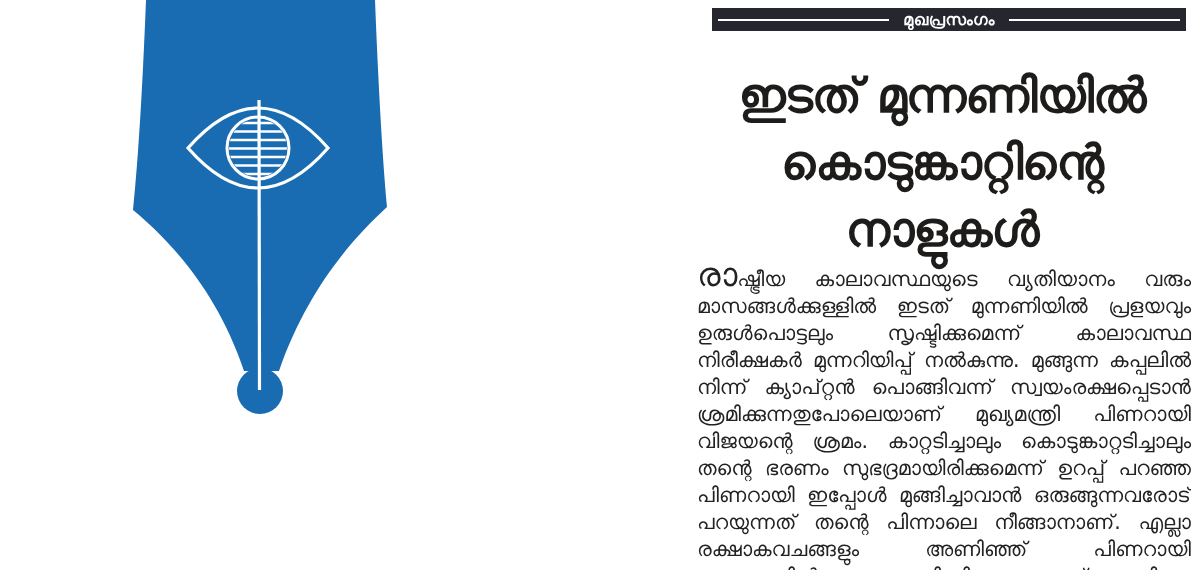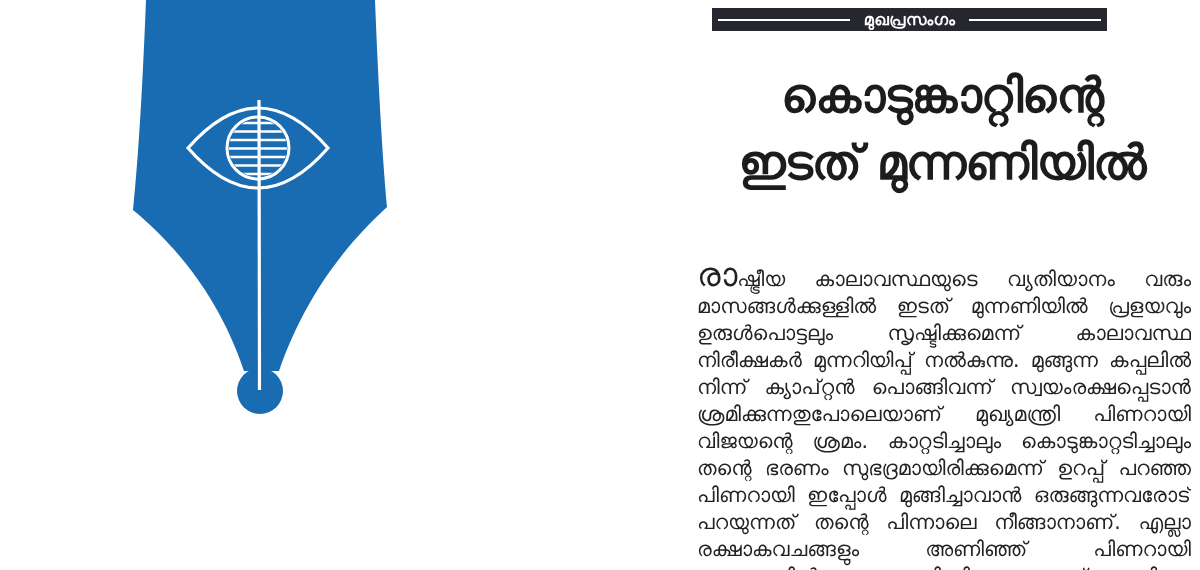--- a/index.html
+++ b/index.html
@@ -44,21 +44,21 @@
     letter-spacing: -3px;
     color: var(--wordmark-pink, #ec1480);
     white-space: nowrap;
   }
 
   
   .kicker-bar {
     position: absolute;
     left: 712px;
     top: 8px;
-    width: 395px;
+    width: 474px;
     height: 23px;
     background: var(--bar-dark, #26262e);
     display: flex;
     align-items: center;
     justify-content: center;
   }
   .kicker-bar::before {
     content: "";
     position: absolute;
     left: 6px;
@@ -151,21 +151,22 @@
       <line x1="128" y1="100" x2="128.5" y2="390" stroke="#ffffff" stroke-width="3.2"></line>
     </svg>
   </div>
 
 
   <div class="kicker-bar">
     <span class="kicker-label">മുഖപ്രസംഗം</span>
   </div>
 
   <h1 class="headline">
+    <span class="hl-line">ഇടത് മുന്നണിയിൽ</span>
     <span class="hl-line">കൊടുങ്കാറ്റിന്റെ</span>
-    <span class="hl-line">ഇടത് മുന്നണിയിൽ</span>
+    <span class="hl-line">നാളുകൾ</span>
   </h1>
 
   <p class="body-copy">
     <span class="body-lead">രാ</span><span>ഷ്ട്രീയ കാലാവസ്ഥയുടെ വ്യതിയാനം വരും മാസങ്ങൾക്കുള്ളിൽ ഇടത് മുന്നണിയിൽ പ്രളയവും ഉരുൾപൊട്ടലും സൃഷ്ടിക്കുമെന്ന് കാലാവസ്ഥ നിരീക്ഷകർ മുന്നറിയിപ്പ് നൽകുന്നു. മുങ്ങുന്ന കപ്പലിൽ നിന്ന് ക്യാപ്റ്റൻ പൊങ്ങിവന്ന് സ്വയംരക്ഷപ്പെടാൻ ശ്രമിക്കുന്നതുപോലെയാണ് മുഖ്യമന്ത്രി പിണറായി വിജയന്റെ ശ്രമം. കാറ്റടിച്ചാലും കൊടുങ്കാറ്റടിച്ചാലും തന്റെ ഭരണം സുഭദ്രമായിരിക്കുമെന്ന് ഉറപ്പ് പറഞ്ഞ പിണറായി ഇപ്പോൾ മുങ്ങിച്ചാവാൻ ഒരുങ്ങുന്നവരോട് പറയുന്നത് തന്റെ പിന്നാലെ നീങ്ങാനാണ്. എല്ലാ രക്ഷാകവചങ്ങളും അണിഞ്ഞ് പിണറായി വെള്ളത്തിൽ പൊങ്ങിക്കിടക്കുകയാണ്. ദിക്കും നിയന്ത്രണ</span>
   </p>
 
 </div>
 
 </body></html>

